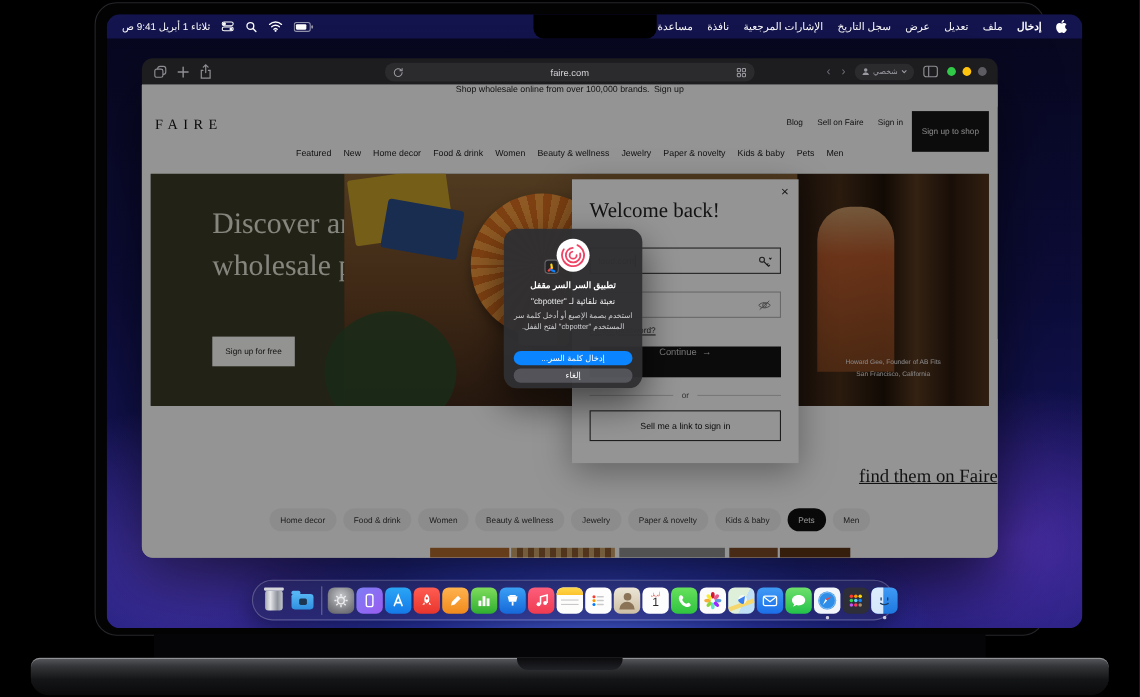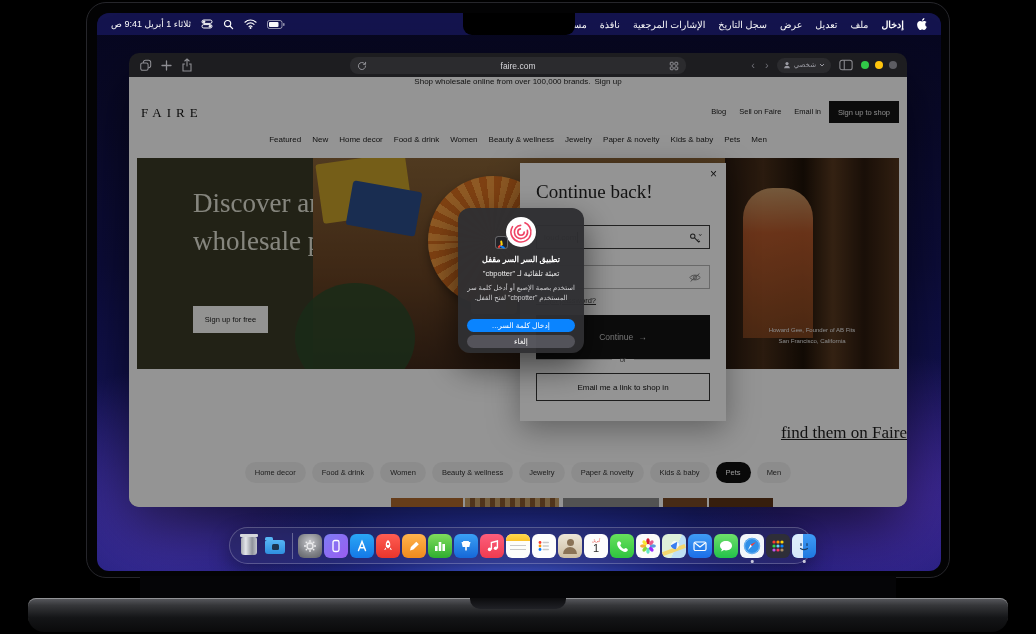--- a/index.html
+++ b/index.html
@@ -13,21 +13,21 @@
         background:linear-gradient(180deg,#5a5b60 0%,#353639 22%,#141517 58%,#0a0a0b 100%);
         box-shadow:inset 0 1px 0 rgba(255,255,255,.35);}
   .base-notch{position:absolute;left:50%;transform:translateX(-50%);top:0;width:96px;height:11px;
         border-radius:0 0 10px 10px;background:linear-gradient(180deg,#0b0b0d,#202126);}
   
   .screen{position:absolute;left:10px;top:10px;width:844px;height:558px;border-radius:12px;overflow:hidden;
     background:
       radial-gradient(48% 42% at 50% 106%, rgba(86,116,255,.95) 0%, rgba(52,72,214,.6) 38%, rgba(25,30,120,0) 75%),
       radial-gradient(30% 35% at 9% 88%, rgba(122,82,242,.5), rgba(0,0,0,0) 70%),
       radial-gradient(32% 36% at 93% 86%, rgba(132,72,242,.45), rgba(0,0,0,0) 70%),
-      linear-gradient(180deg,#07071e 0%,#0c0c38 45%,#141457 75%,#1b1b70 100%);}
+      linear-gradient(180deg,#07071e 0%,#0c0c38 45%,#141457 75%,#1b1b70 100%); padding-left: 43px;}
   
   .menubar{position:absolute;left:0;top:0;right:0;height:22px;background:rgba(24,24,92,.78);
            display:flex;align-items:center;justify-content:space-between;padding:0 14px;box-sizing:border-box;color:#fff;}
   .mb-left{display:flex;align-items:center;gap:10px;font-size:9px;}
   .mb-right{display:flex;flex-direction:row;direction:rtl;align-items:center;gap:13px;font-size:9.5px;}
   .mb-right .menu{white-space:nowrap;}
   .menu.bold{font-weight:bold;}
   .notch{position:absolute;left:50%;transform:translateX(-50%);top:0;width:112px;height:22px;background:#000;border-radius:0 0 9px 9px;}
   .sicon{display:inline-flex;align-items:center;}
   
@@ -50,21 +50,21 @@
   .content{position:absolute;left:0;top:24px;right:0;bottom:0;background:#fff;border-radius:0 0 10px 10px;overflow:hidden;}
   .banner{position:absolute;left:0;top:0;right:0;height:20px;display:flex;align-items:flex-start;justify-content:center;
           gap:4px;font-size:8px;color:#222;background:#fff;}
   .banner a{color:#222;}
   .hdr{position:absolute;left:0;top:20px;right:0;height:30px;}
   .logo{position:absolute;left:12px;top:8px;font-family:"Liberation Serif",serif;font-size:13px;letter-spacing:5px;color:#111;}
   .searchpill{position:absolute;left:77px;top:4px;width:470px;height:21px;border:1px solid #8a8a8a;border-radius:11px;
               display:flex;align-items:center;justify-content:space-between;padding:0 9px;box-sizing:border-box;}
   .searchpill span{font-size:7.5px;color:#777;}
   .hdr-links{position:absolute;right:86px;top:10px;display:flex;gap:13px;font-size:7.5px;color:#222;}
-  .signup-btn{position:absolute;right:8px;top:4px;height:22px;padding:0 9px;background:#161616;color:#e8e8e8;
+  .signup-btn{position:absolute;right:8px;top:4px;height:37px;padding:0 9px;background:#161616;color:#e8e8e8;
               font-size:7.5px;display:flex;align-items:center;}
   .nav{position:absolute;left:0;top:52px;right:0;height:20px;display:flex;align-items:center;justify-content:center;
        gap:11px;font-size:8px;color:#222;}
   
   .hero{position:absolute;left:8px;top:81px;width:762px;height:211px;overflow:hidden;background:#33331f;}
   .hero-left{position:absolute;left:0;top:0;width:176px;height:211px;background:#3b3b27;}
   .hero-title{position:absolute;left:56px;top:26px;width:120px;overflow:hidden;
               font-family:"Liberation Serif",serif;font-size:27px;line-height:38px;color:#e7e7da;white-space:nowrap;}
   .hero-cta{position:absolute;left:56px;top:148px;width:75px;height:27px;background:#fdfdfb;color:#222;
             font-size:7.5px;display:flex;align-items:center;justify-content:center;}
@@ -96,22 +96,22 @@
          box-shadow:0 8px 30px rgba(0,0,0,.35);}
   .modal-close{position:absolute;right:9px;top:4px;font-size:12px;color:#222;}
   .modal-title{position:absolute;left:16px;top:18px;font-family:"Liberation Serif",serif;font-size:19px;color:#222;}
   .field{position:absolute;left:16px;right:16px;height:24px;display:flex;align-items:center;
          justify-content:space-between;padding:0 7px;box-sizing:border-box;background:#fff;}
   .f-email{top:62px;border:1px solid #3a3a3a;}
   .f-pass{top:102px;border:1px solid #b5b5b5;}
   .f-val{font-size:8px;color:#222;display:flex;align-items:center;}
   .caret{display:inline-block;width:1px;height:11px;background:#111;margin-left:1px;}
   .forgot{position:absolute;left:16px;top:133px;font-size:7.5px;color:#333;text-decoration:underline;}
-  .continue{position:absolute;left:16px;right:16px;top:152px;height:44px;background:#141414;color:#c9c9c9;
-            font-size:8.5px;display:flex;align-items:center;justify-content:center;gap:5px;}
+  .continue{position:absolute;left:16px;right:16px;top:152px;height:28px;background:#141414;color:#c9c9c9;
+            font-size:8.5px;display:flex;justify-content:center;gap:5px;}
   .or{position:absolute;left:16px;right:16px;top:192px;display:flex;align-items:center;gap:8px;
       font-size:7.5px;color:#555;}
   .or::before,.or::after{content:"";flex:1;border-top:1px solid #cfcfcf;}
   .magic{position:absolute;left:16px;right:16px;top:210px;height:26px;border:1px solid #333;color:#111;
          font-size:8px;display:flex;align-items:center;justify-content:center;}
   .dialog{position:absolute;left:329px;top:131px;width:126px;height:145px;z-index:4;border-radius:12px;
           background:rgba(46,46,50,.97);box-shadow:0 14px 34px rgba(0,0,0,.55);direction:rtl;text-align:center;color:#fff;}
   .fpr{position:absolute;left:50%;transform:translateX(-50%);top:9px;width:30px;height:30px;border-radius:50%;background:#fff;}
   .pw-badge{position:absolute;left:calc(50% - 26px);top:28px;width:13px;height:13px;border-radius:3.5px;
             background:#232327;border:1px solid rgba(255,255,255,.3);box-sizing:border-box;}
@@ -312,21 +312,21 @@
           <div class="banner">
             <span>Shop wholesale online from over 100,000 brands.</span>
             <a>Sign up</a>
           </div>
 
           <div class="hdr">
             <span class="logo">FAIRE</span>
             <div class="hdr-links">
               <span>Blog</span>
               <span>Sell on Faire</span>
-              <span>Email in</span>
+              <span>Sign in</span>
             </div>
             <div class="signup-btn">Sign up to shop</div>
           </div>
 
           <div class="nav">
             <span>Featured</span>
             <span>New</span>
             <span>Home decor</span>
             <span>Food &amp; drink</span>
             <span>Women</span>
@@ -380,21 +380,21 @@
           <div class="products">
             <div class="pr" style="left:262px;width:72px;background:#b06a2e;"></div>
             <div class="pr" style="left:336px;width:94px;background:repeating-linear-gradient(90deg,#c9a06a 0 5px,#8a5a30 5px 10px);"></div>
             <div class="pr" style="left:434px;width:96px;background:#8d8d8d;"></div>
             <div class="pr" style="left:534px;width:44px;background:#7a4a26;"></div>
             <div class="pr" style="left:580px;width:64px;background:#5e3418;"></div>
           </div>
 
           <div class="modal">
             <span class="modal-close">×</span>
-            <div class="modal-title">Continue back!</div>
+            <div class="modal-title">Welcome back!</div>
             <div class="field f-email">
               <span class="f-val">
                   <span>loud.com</span>
                   <span class="caret"></span>
                 </span>
               <svg width="13" height="11" viewBox="0 0 14 12">
                   <g fill="none" stroke="#333" stroke-width="1.1">
                     <circle cx="4" cy="4.5" r="2.4"></circle>
                     <path d="M6 6.5l4.5 4.5M9 9.5l1.3-1.3M10.5 11l1.3-1.3"></path>
                   </g>
@@ -410,21 +410,21 @@
                 </svg>
             </div>
             <span class="forgot">Forgot password?</span>
             <div class="continue">
               <span>Continue</span>
                 <span>→</span>
             </div>
             <div class="or">
                 <span>or</span>
               </div>
-            <div class="magic">Email me a link to shop in</div>
+            <div class="magic">Sell me a link to sign in</div>
           </div>
 
           <div class="dim"></div>
 
           <div class="dialog">
             <div class="fpr">
               <svg width="30" height="30" viewBox="0 0 30 30">
                   <g fill="none" stroke="#ef4465" stroke-width="1.6" stroke-linecap="round">
                     <circle cx="15" cy="15" r="3.2" stroke-dasharray="14 6"></circle>
                     <circle cx="15" cy="15" r="6.6" stroke-dasharray="26 9" transform="rotate(40 15 15)"></circle>

